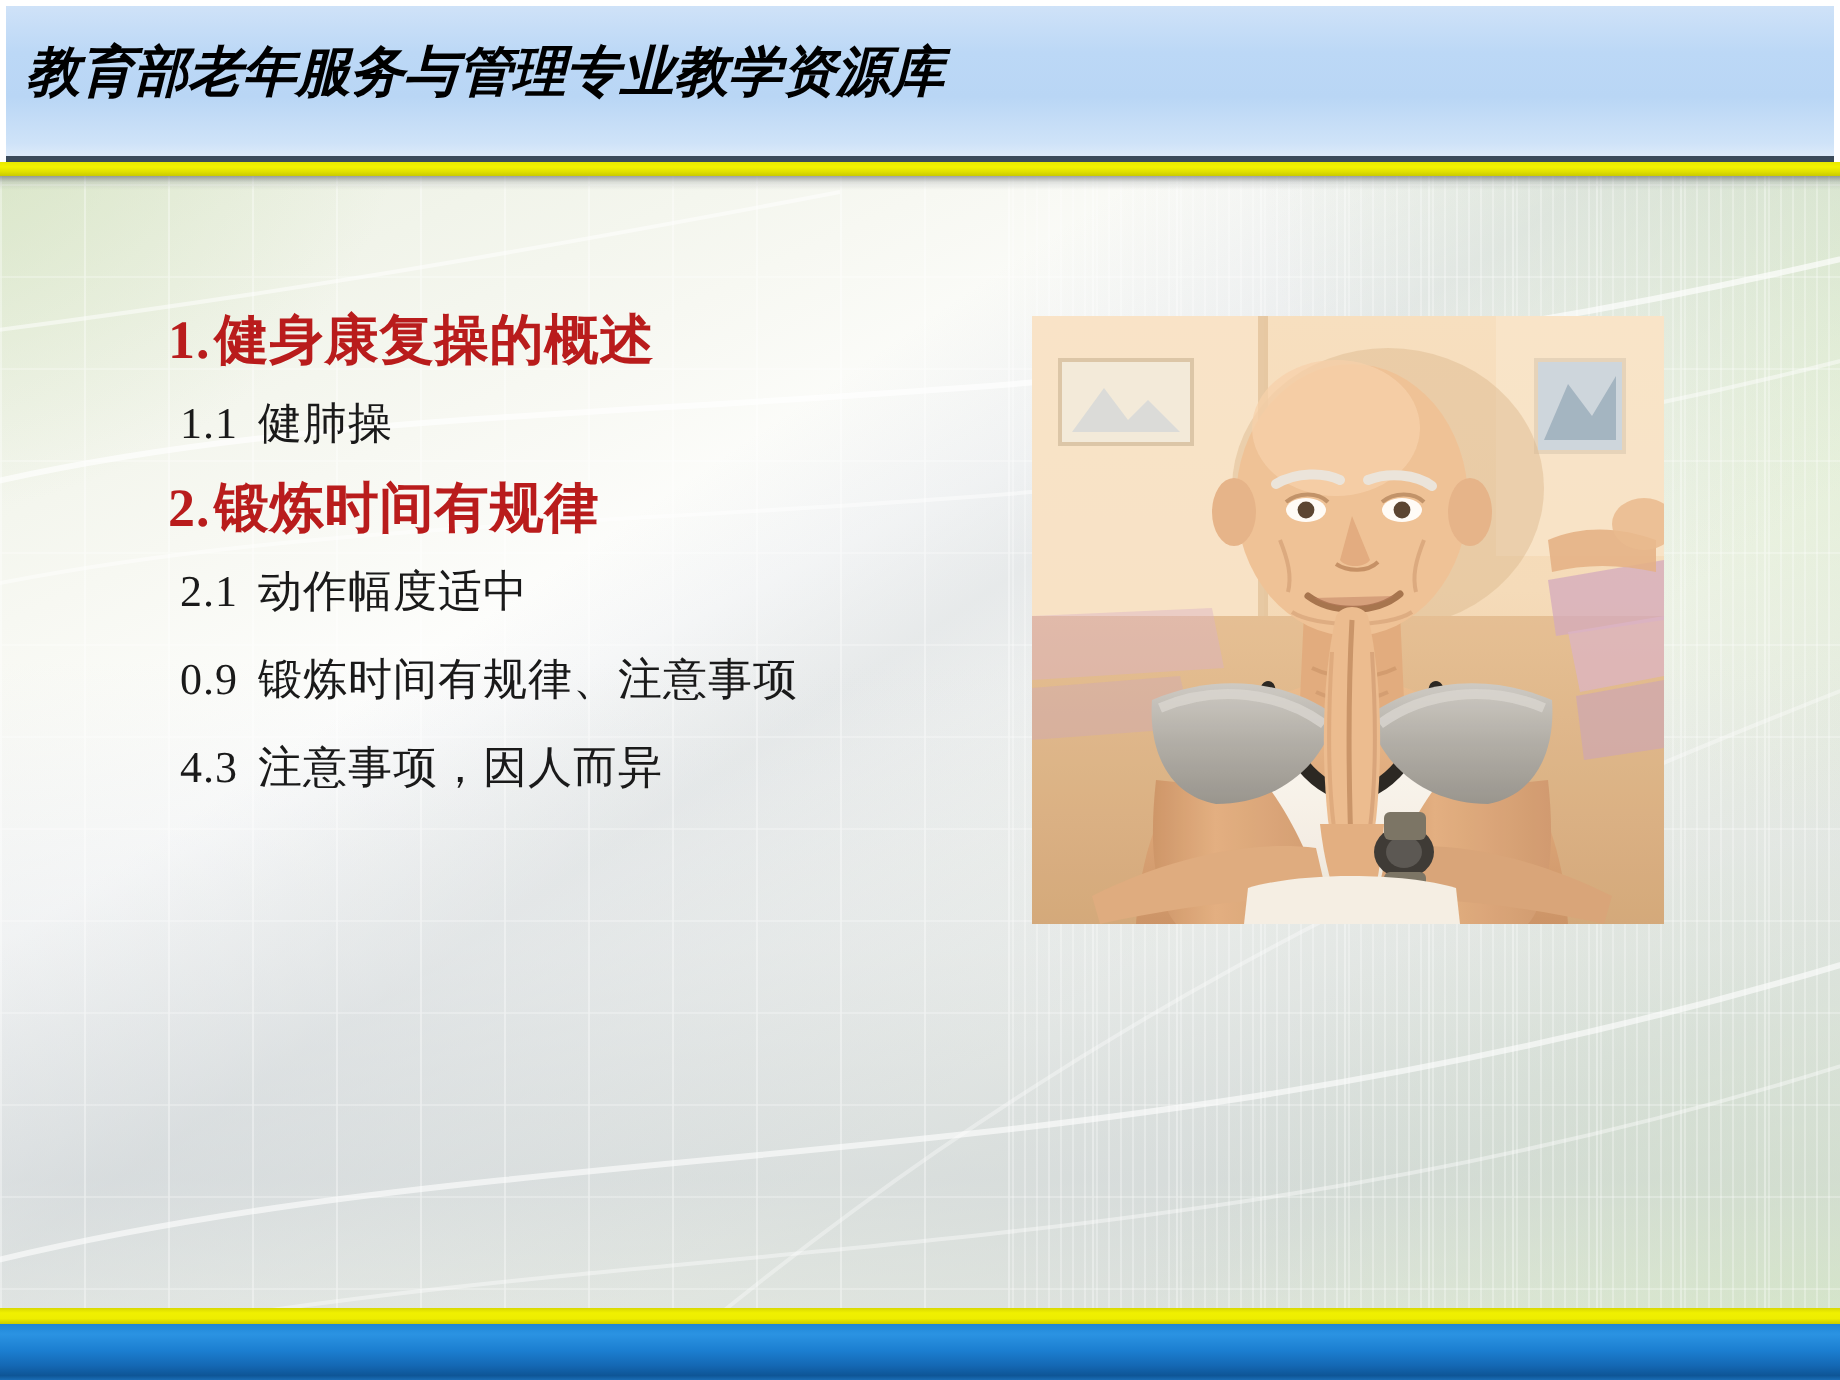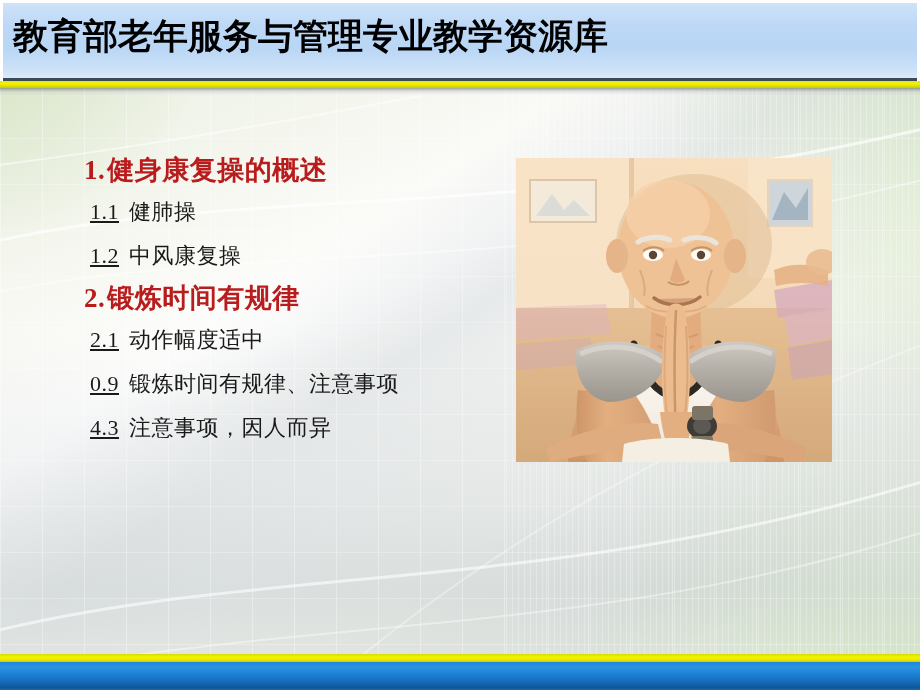--- a/index.html
+++ b/index.html
@@ -115,25 +115,26 @@
     position: absolute;
     left: 0; right: 0; bottom: 0;
     height: 3px;
     background: #3a4a5a;
   }
 
   .header-title {
     margin: 0 0 12px 10px;
     font-family: "DejaVu Sans", "Liberation Sans", sans-serif;
     font-weight: bold;
-    font-size: 35px;
+    font-size: 27px;
     line-height: 1;
     color: #000000;
     letter-spacing: 0px;
     white-space: nowrap;
+    font-style: italic;
   }
 
   .header-rule {
     position: absolute;
     left: 0; top: 81px;
     width: 920px;
     height: 7px;
     background: linear-gradient(to bottom, #e8e800 0%, #f2f200 35%, #e0e000 70%, #c9c900 100%);
   }
   .header-shadow {
@@ -164,21 +165,21 @@
   }
   .item.level2 {
     font-weight: normal;
     font-size: 22px;
     line-height: 44px;
     color: #1a1a1a;
     margin-left: 6px;
     letter-spacing: 0.5px;
   }
   .item .num { margin-right: 2px; }
-  .item.level2 .num { margin-right: 10px; text-decoration: underline; }
+  .item.level2 .num { margin-right: 10px; }
 
   
   .photo {
     position: absolute;
     left: 516px;
     top: 158px;
     width: 316px;
     height: 304px;
     overflow: hidden;
     background: #f6dcbd;
@@ -236,23 +237,20 @@
   <div class="header-rule"></div>
   <div class="header-shadow"></div>
 
   <div class="content">
     <div class="item level1">
       <span class="num">1.</span><span class="txt">健身康复操的概述</span>
     </div>
     <div class="item level2">
       <span class="num">1.1</span><span class="txt">健肺操</span>
     </div>
-    <div class="item level2">
-      <span class="num">1.2</span><span class="txt">中风康复操</span>
-    </div>
     <div class="item level1">
       <span class="num">2.</span><span class="txt">锻炼时间有规律</span>
     </div>
     <div class="item level2">
       <span class="num">2.1</span><span class="txt">动作幅度适中</span>
     </div>
     <div class="item level2">
       <span class="num">0.9</span><span class="txt">锻炼时间有规律、注意事项</span>
     </div>
     <div class="item level2">

